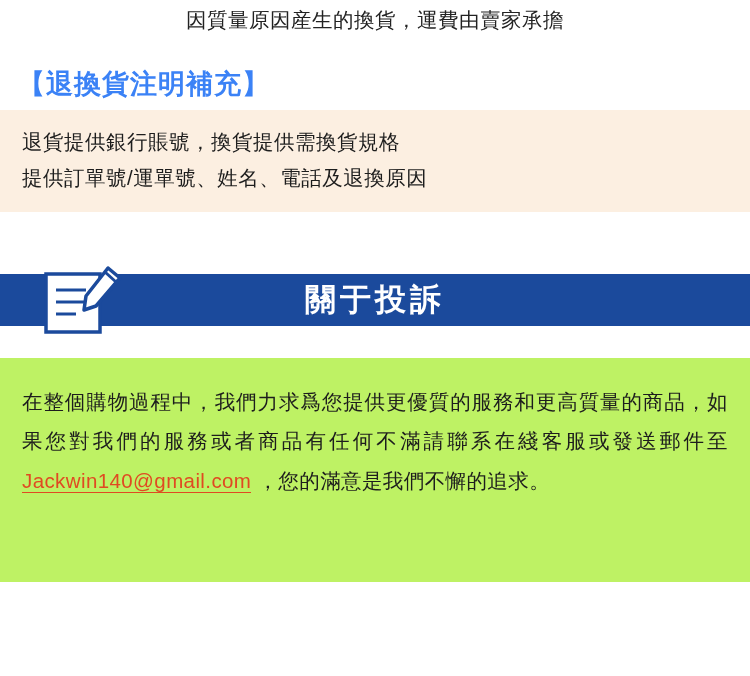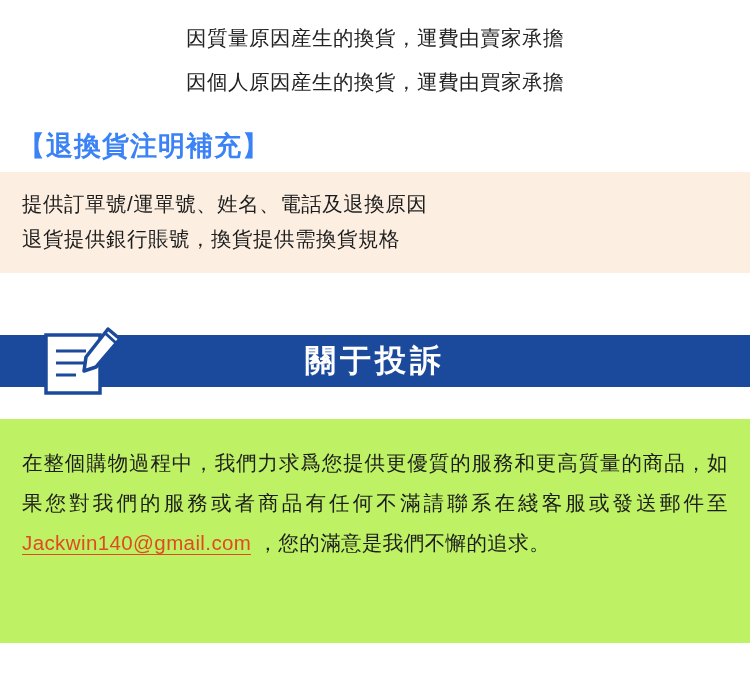--- a/index.html
+++ b/index.html
@@ -15,21 +15,20 @@
     overflow: hidden;
   }
   .page {
     position: relative;
     width: 750px;
     height: 676px;
   }
 
   
   .policy-lines {
-    padding-top: 18px;
   }
   .policy-line {
     font-size: 20.5px;
     line-height: 1.55;
     color: #222222;
     text-align: center;
     letter-spacing: 0.5px;
     padding: 4px 0 8px 0;
   }
 
@@ -113,28 +112,27 @@
     font-family: "Liberation Sans", sans-serif;
   }
 </style>
 </head>
 <body>
 
 <div class="page">
 
   <div class="policy-lines">
     <div class="policy-line">因質量原因産生的換貨，運費由賣家承擔</div>
-    <div class="policy-line">因個人原因産生的換貨，運費由買家承擔</div>
   </div>
 
   <div class="section-heading">【退換貨注明補充】</div>
 
   <div class="note-box">
+    <div class="note-line">退貨提供銀行賬號，換貨提供需換貨規格</div>
     <div class="note-line">提供訂單號/運單號、姓名、電話及退換原因</div>
-    <div class="note-line">退貨提供銀行賬號，換貨提供需換貨規格</div>
   </div>
 
   <div class="banner-wrap">
     <div class="banner-bar"></div>
     <div class="banner-title">關于投訴</div>
     <div class="banner-icon">
       <svg width="86" height="86" viewBox="0 0 86 86" xmlns="http://www.w3.org/2000/svg">
         <rect x="10" y="18" width="54" height="58" fill="#ffffff" stroke="#1b4a9c" stroke-width="3.5"></rect>
         <line x1="20" y1="34" x2="50" y2="34" stroke="#1b4a9c" stroke-width="3"></line>
         <line x1="20" y1="46" x2="50" y2="46" stroke="#1b4a9c" stroke-width="3"></line>

